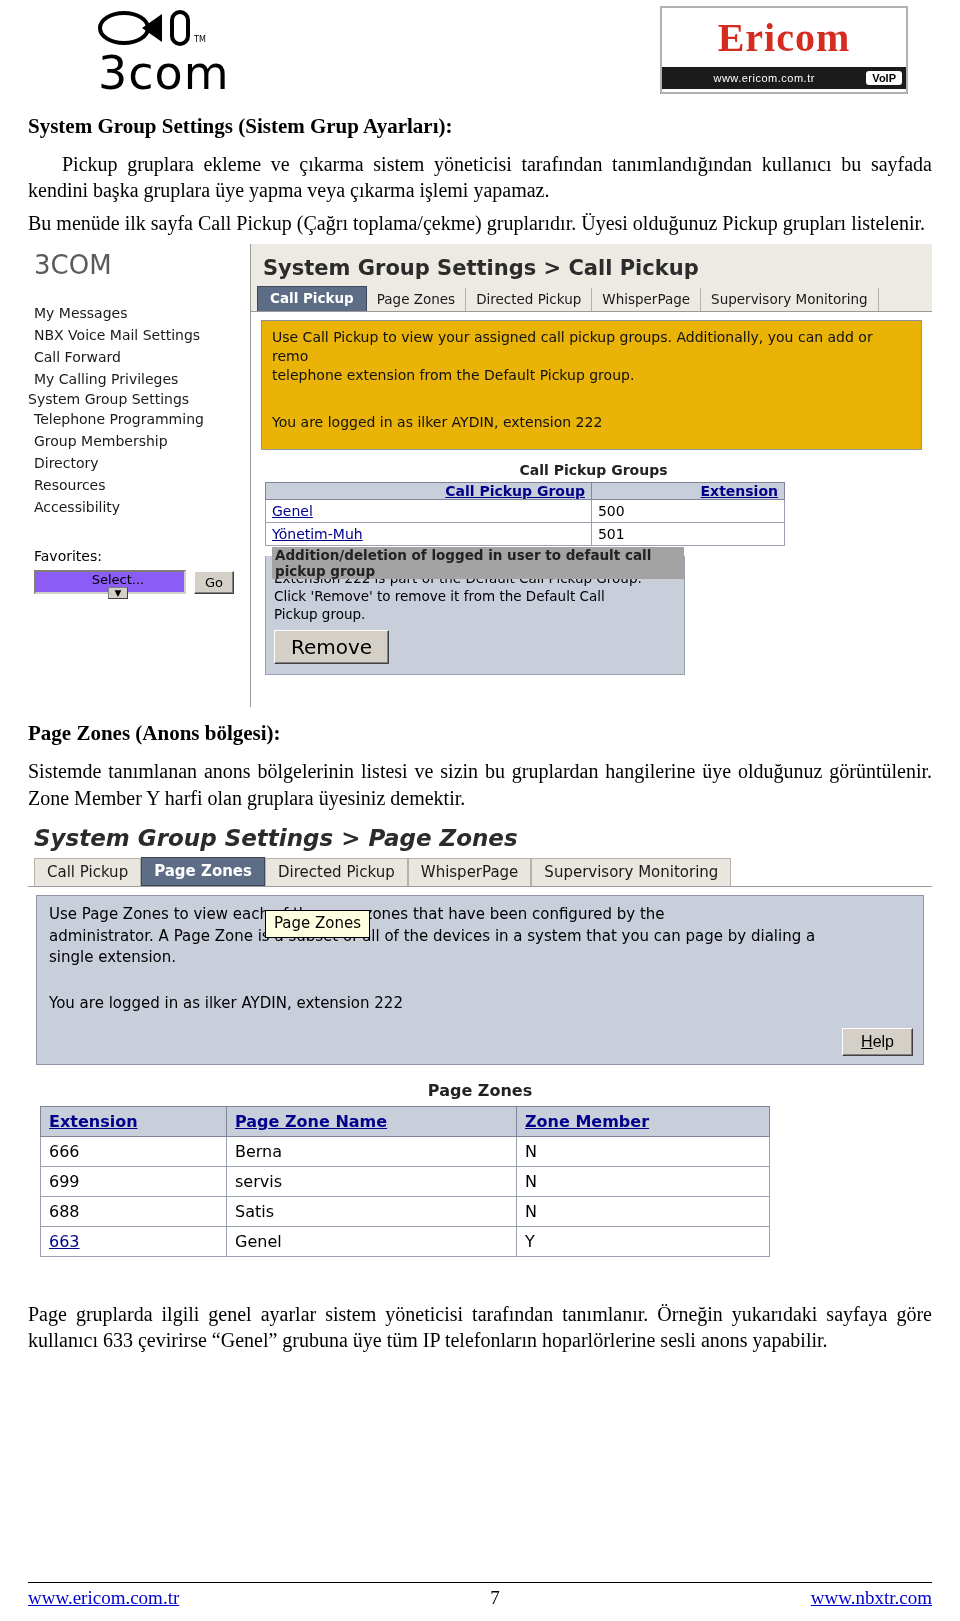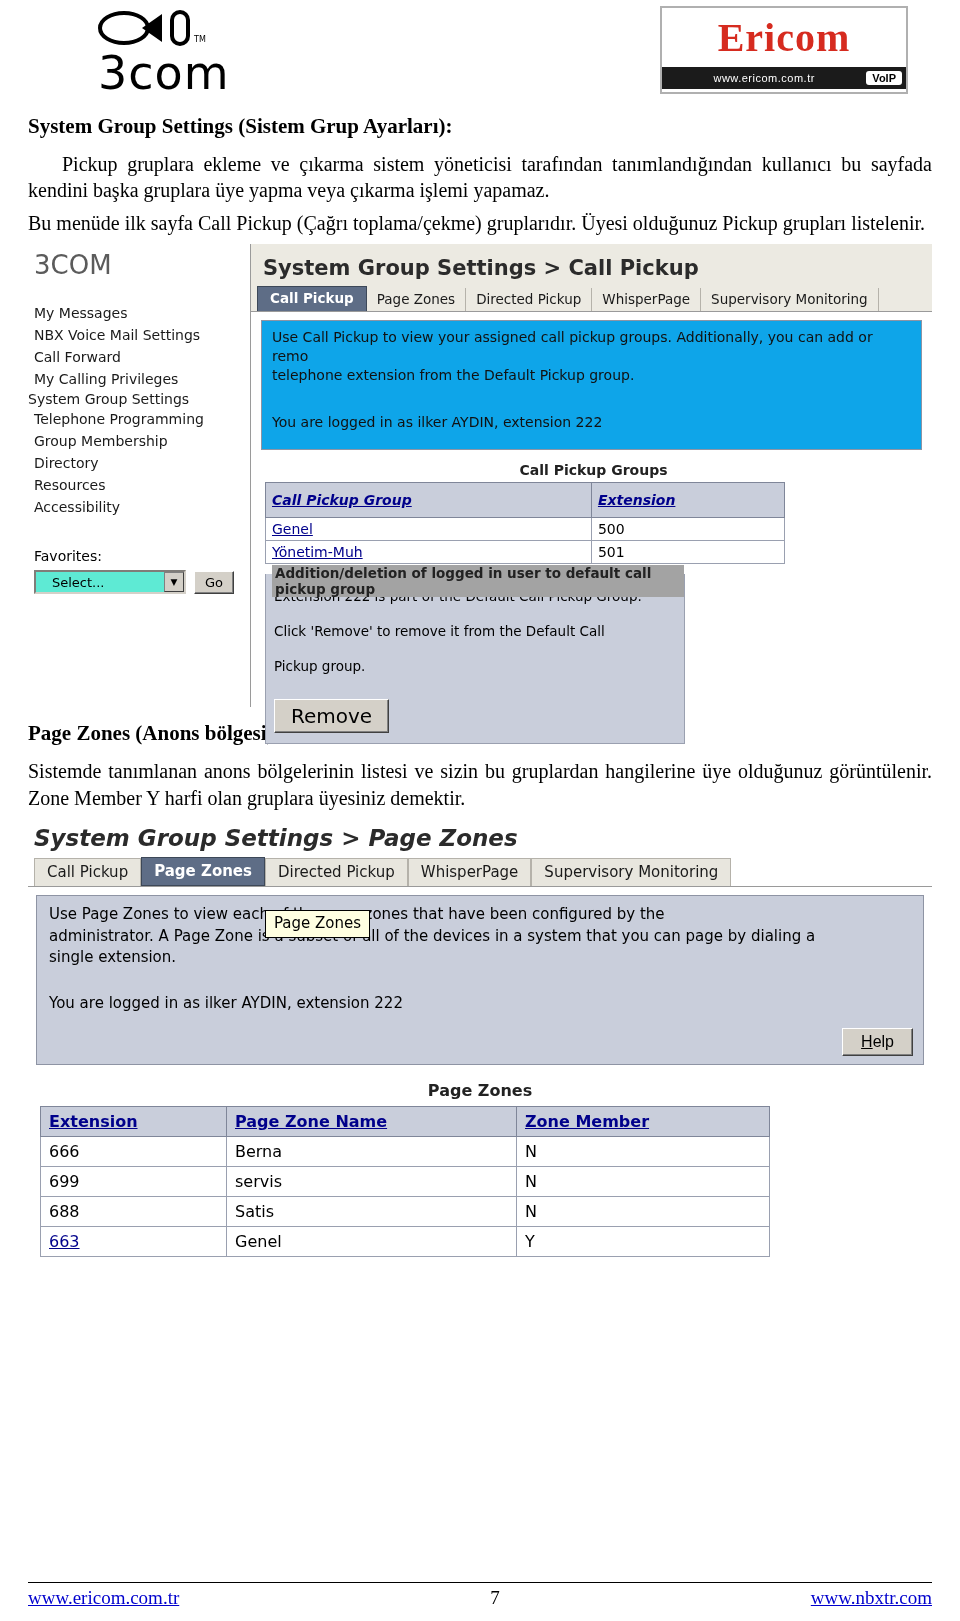--- a/index.html
+++ b/index.html
@@ -153,26 +153,27 @@
     display: flex;
     align-items: center;
     gap: 8px;
     margin-top: 6px;
     padding-left: 6px;
   }
   .select-box {
     width: 152px;
     height: 24px;
     border: 2px inset #d4d0c8;
-    background: #5eead4;
+    background: #8b5cf6;
     font-size: 13px;
     display: flex;
     align-items: center;
     justify-content: space-between;
     padding-left: 16px;
+    flex-direction: column;
   }
   .select-box .arrow {
     width: 20px; height: 20px;
     background: #d4d0c8;
     border: 1px solid #808080;
     border-right-color: #404040;
     border-bottom-color: #404040;
     display: flex; align-items: center; justify-content: center;
     font-size: 9px;
   }
@@ -217,21 +218,21 @@
   }
   .tab.sel {
     background: #5e6d86;
     color: #ffffff;
     font-weight: bold;
     border: 1px solid #3d4858;
     border-bottom: none;
     padding: 3px 12px 5px 12px;
   }
   .info-panel {
-    background: #0ea5e9;
+    background: #eab308;
     border: 1px solid #8e94a4;
     margin: 8px 10px 12px 10px;
     padding: 7px 10px;
     font-size: 14px;
     color: #111;
     line-height: 1.35;
     height: 130px;
   }
   .info-panel .logged { margin-top: 28px; }
   .grid-wrap { margin: 6px 10px 0 14px; }
@@ -246,23 +247,22 @@
     border-collapse: collapse;
     width: 520px;
     font-size: 14px;
   }
   table.nbx th {
     background: #c9cedb;
     border: 1px solid #7f8699;
     color: #00008b;
     text-decoration: underline;
     font-weight: bold;
-    text-align: left;
-    padding: 9px 6px;
-    font-style: italic;
+    text-align: right;
+    padding: 0 6px;
   }
   table.nbx td {
     border: 1px solid #9aa0b0;
     padding: 3px 6px;
     background: #ffffff;
   }
   table.nbx td.link {
     color: #00008b;
     text-decoration: underline;
   }
@@ -278,21 +278,21 @@
   .fieldset .legend {
     position: absolute;
     top: -9px;
     left: 6px;
     background: #a3a3a3;
     font-size: 13.5px;
     font-weight: bold;
     color: #222;
     padding: 0 3px;
   }
-  .fieldset p { margin: 19px 0; font-size: 13.5px; }
+  .fieldset p { margin: 2px 0; font-size: 13.5px; }
 
   
   .shot2 {
     width: 904px;
     height: 470px;
     margin-left: 0px;
     background: #ffffff;
     position: relative;
   }
   .shot2 .nbx-title2 {
@@ -558,20 +558,21 @@
       </tr>
       <tr>
         <td class="link">663</td>
         <td>Genel</td>
         <td>Y</td>
       </tr>
     </tbody>
       </table>
   </div>
 
+  <p class="para" style="margin-top:12px;">Page gruplarda ilgili genel ayarlar sistem yöneticisi tarafından tanımlanır. Örneğin yukarıdaki sayfaya göre kullanıcı 633 çevirirse “Genel” grubuna üye tüm IP telefonların hoparlörlerine sesli anons yapabilir.</p>
 
   <div class="footer">
     <a href="#">www.ericom.com.tr</a>
     <div class="center">7</div>
     <a href="#">www.nbxtr.com</a>
   </div>
 
 </div>
 
 </body></html>

